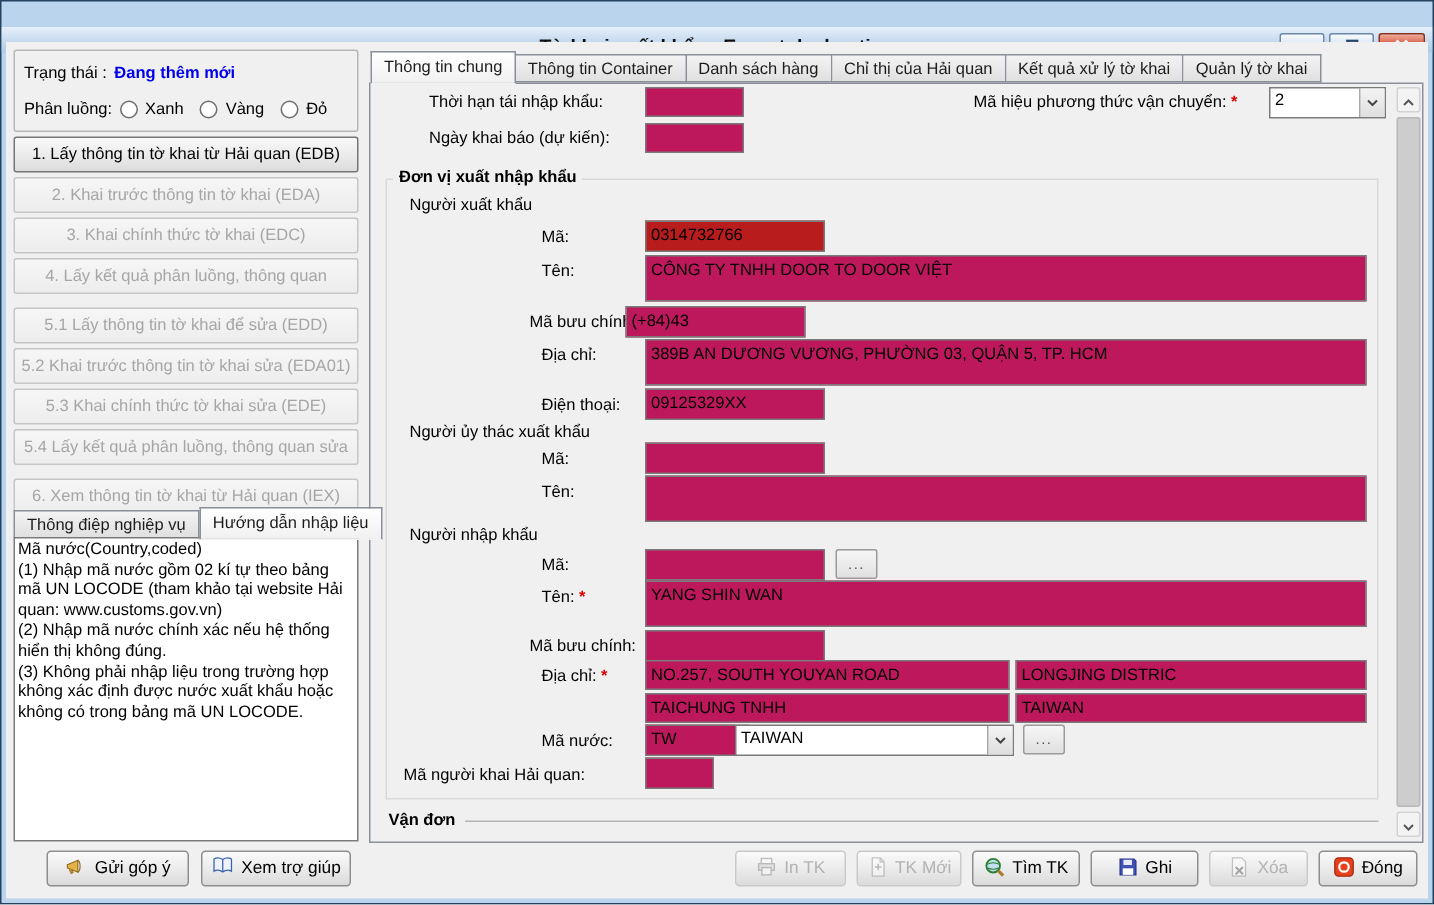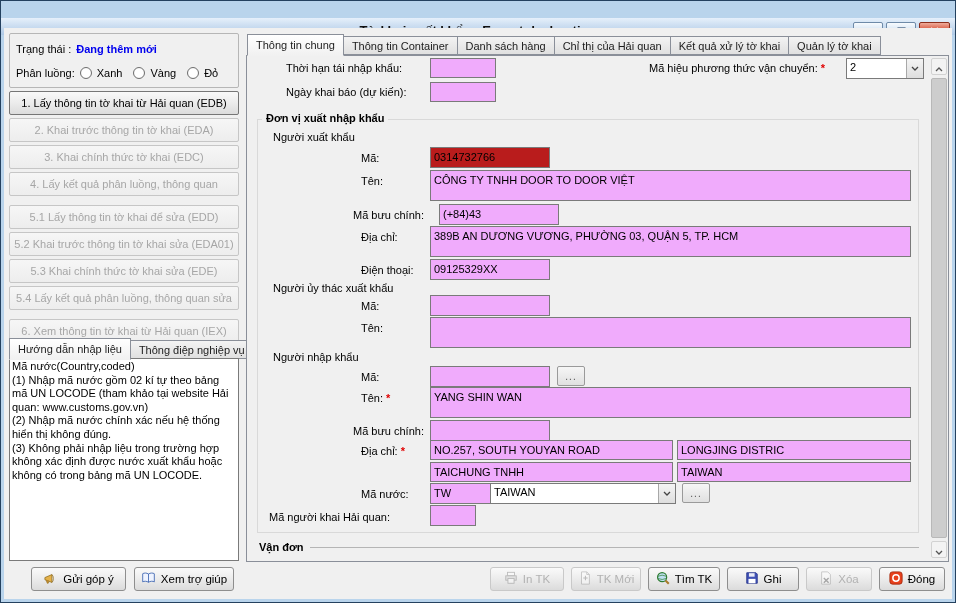--- a/index.html
+++ b/index.html
@@ -15,21 +15,21 @@
   .winbtns { position:absolute; right:5px; top:4px; display:flex; gap:3px; }
   .wbtn { width:30px; height:17px; border:1px solid #6e8aa8; border-radius:2px;
           background:linear-gradient(#f8fbfe,#d8e6f4 45%,#bcd2e9);
           display:flex; align-items:center; justify-content:center; }
   .wbtn.close { width:31px; background:linear-gradient(#efac9b,#da6049 40%,#c23a22);
                 border-color:#8c2e1d; }
   .content { position:absolute; left:3px; top:27px; right:3px; bottom:3px; background:#f0f0f0; }
 
   .lbl { position:absolute; font-size:11px; white-space:nowrap; color:#000; }
   .req { color:#e00000; font-weight:bold; margin-left:3px; }
-  .inp { position:absolute; background:#f0abfc; border:1px solid #7a7a7a; font-size:11px;
+  .inp { position:absolute; background:#be185d; border:1px solid #7a7a7a; font-size:11px;
          padding:2px 3px; white-space:nowrap; overflow:hidden; line-height:14px; color:#000; }
   .inp.ro { background:#b91c1c; }
   .inp.multi { white-space:normal; }
 
   .statusbox { position:absolute; left:8px; top:32px; width:230px; height:55px;
                border:1px solid #b6b6b6; border-radius:2px; padding:3px 6px; font-size:11px; }
   .srow { display:flex; align-items:center; gap:5px; height:24px; }
   .blue { color:#0000ee; font-weight:bold; }
   .radio { width:12px; height:12px; border:1px solid #6f6f6f; border-radius:50%;
            background:radial-gradient(#fff 55%,#e2e2e2); display:inline-block; }
@@ -142,22 +142,22 @@
   <div class="sbtn off" style="top:117px">2. Khai trước thông tin tờ khai (EDA)</div>
   <div class="sbtn off" style="top:144px">3. Khai chính thức tờ khai (EDC)</div>
   <div class="sbtn off" style="top:171px">4. Lấy kết quả phân luồng, thông quan</div>
   <div class="sbtn off" style="top:204px">5.1 Lấy thông tin tờ khai để sửa (EDD)</div>
   <div class="sbtn off" style="top:231px">5.2 Khai trước thông tin tờ khai sửa (EDA01)</div>
   <div class="sbtn off" style="top:258px">5.3 Khai chính thức tờ khai sửa (EDE)</div>
   <div class="sbtn off" style="top:285px">5.4 Lấy kết quả phân luồng, thông quan sửa</div>
   <div class="sbtn off" style="top:318px">6. Xem thông tin tờ khai từ Hải quan (IEX)</div>
 
   <div class="tabs" style="left:8px; top:336px; height:22px;">
+    <div class="tab">Thông điệp nghiệp vụ</div>
     <div class="tab active">Hướng dẫn nhập liệu</div>
-    <div class="tab">Thông điệp nghiệp vụ</div>
   </div>
   <div class="helpbox">Mã nước(Country,coded)
 (1) Nhập mã nước gồm 02 kí tự theo bảng mã UN LOCODE (tham khảo tại website Hải quan: www.customs.gov.vn)
 (2) Nhập mã nước chính xác nếu hệ thống hiển thị không đúng.
 (3) Không phải nhập liệu trong trường hợp không xác định được nước xuất khẩu hoặc không có trong bảng mã UN LOCODE.</div>
 
   <div class="fl">
     <div class="fbtn" style="width:95px">
       <span>
         <svg width="15" height="15" viewBox="0 0 16 16">
@@ -221,21 +221,21 @@
   <div class="groupbox" style="left:256px; top:118px; width:662px; height:414px;">
     <span class="legend">Đơn vị xuất nhập khẩu</span>
   </div>
 
   <div class="lbl" style="left:272px; top:130px;">Người xuất khẩu</div>
   <div class="lbl" style="left:360px; top:151px;">Mã:</div>
   <div class="inp ro" style="left:429px; top:146px; width:120px; height:21px;">0314732766</div>
   <div class="lbl" style="left:360px; top:174px;">Tên:</div>
   <div class="inp multi" style="left:429px; top:169px; width:481px; height:31px;">CÔNG TY TNHH DOOR TO DOOR VIỆT</div>
   <div class="lbl" style="left:352px; top:208px;">Mã bưu chính:</div>
-  <div class="inp" style="left:438px; top:203px; width:120px; height:21px;">(+84)43</div>
+  <div class="inp" style="left:416px; top:203px; width:120px; height:21px;">(+84)43</div>
   <div class="lbl" style="left:360px; top:230px;">Địa chỉ:</div>
   <div class="inp multi" style="left:429px; top:225px; width:481px; height:31px;">389B AN DƯƠNG VƯƠNG, PHƯỜNG 03, QUẬN 5, TP. HCM</div>
   <div class="lbl" style="left:360px; top:263px;">Điện thoại:</div>
   <div class="inp" style="left:429px; top:258px; width:120px; height:21px;">09125329XX</div>
 
   <div class="lbl" style="left:272px; top:281px;">Người ủy thác xuất khẩu</div>
   <div class="lbl" style="left:360px; top:299px;">Mã:</div>
   <div class="inp" style="left:429px; top:294px; width:120px; height:21px;"></div>
   <div class="lbl" style="left:360px; top:321px;">Tên:</div>
   <div class="inp multi" style="left:429px; top:316px; width:481px; height:31px;"></div>

